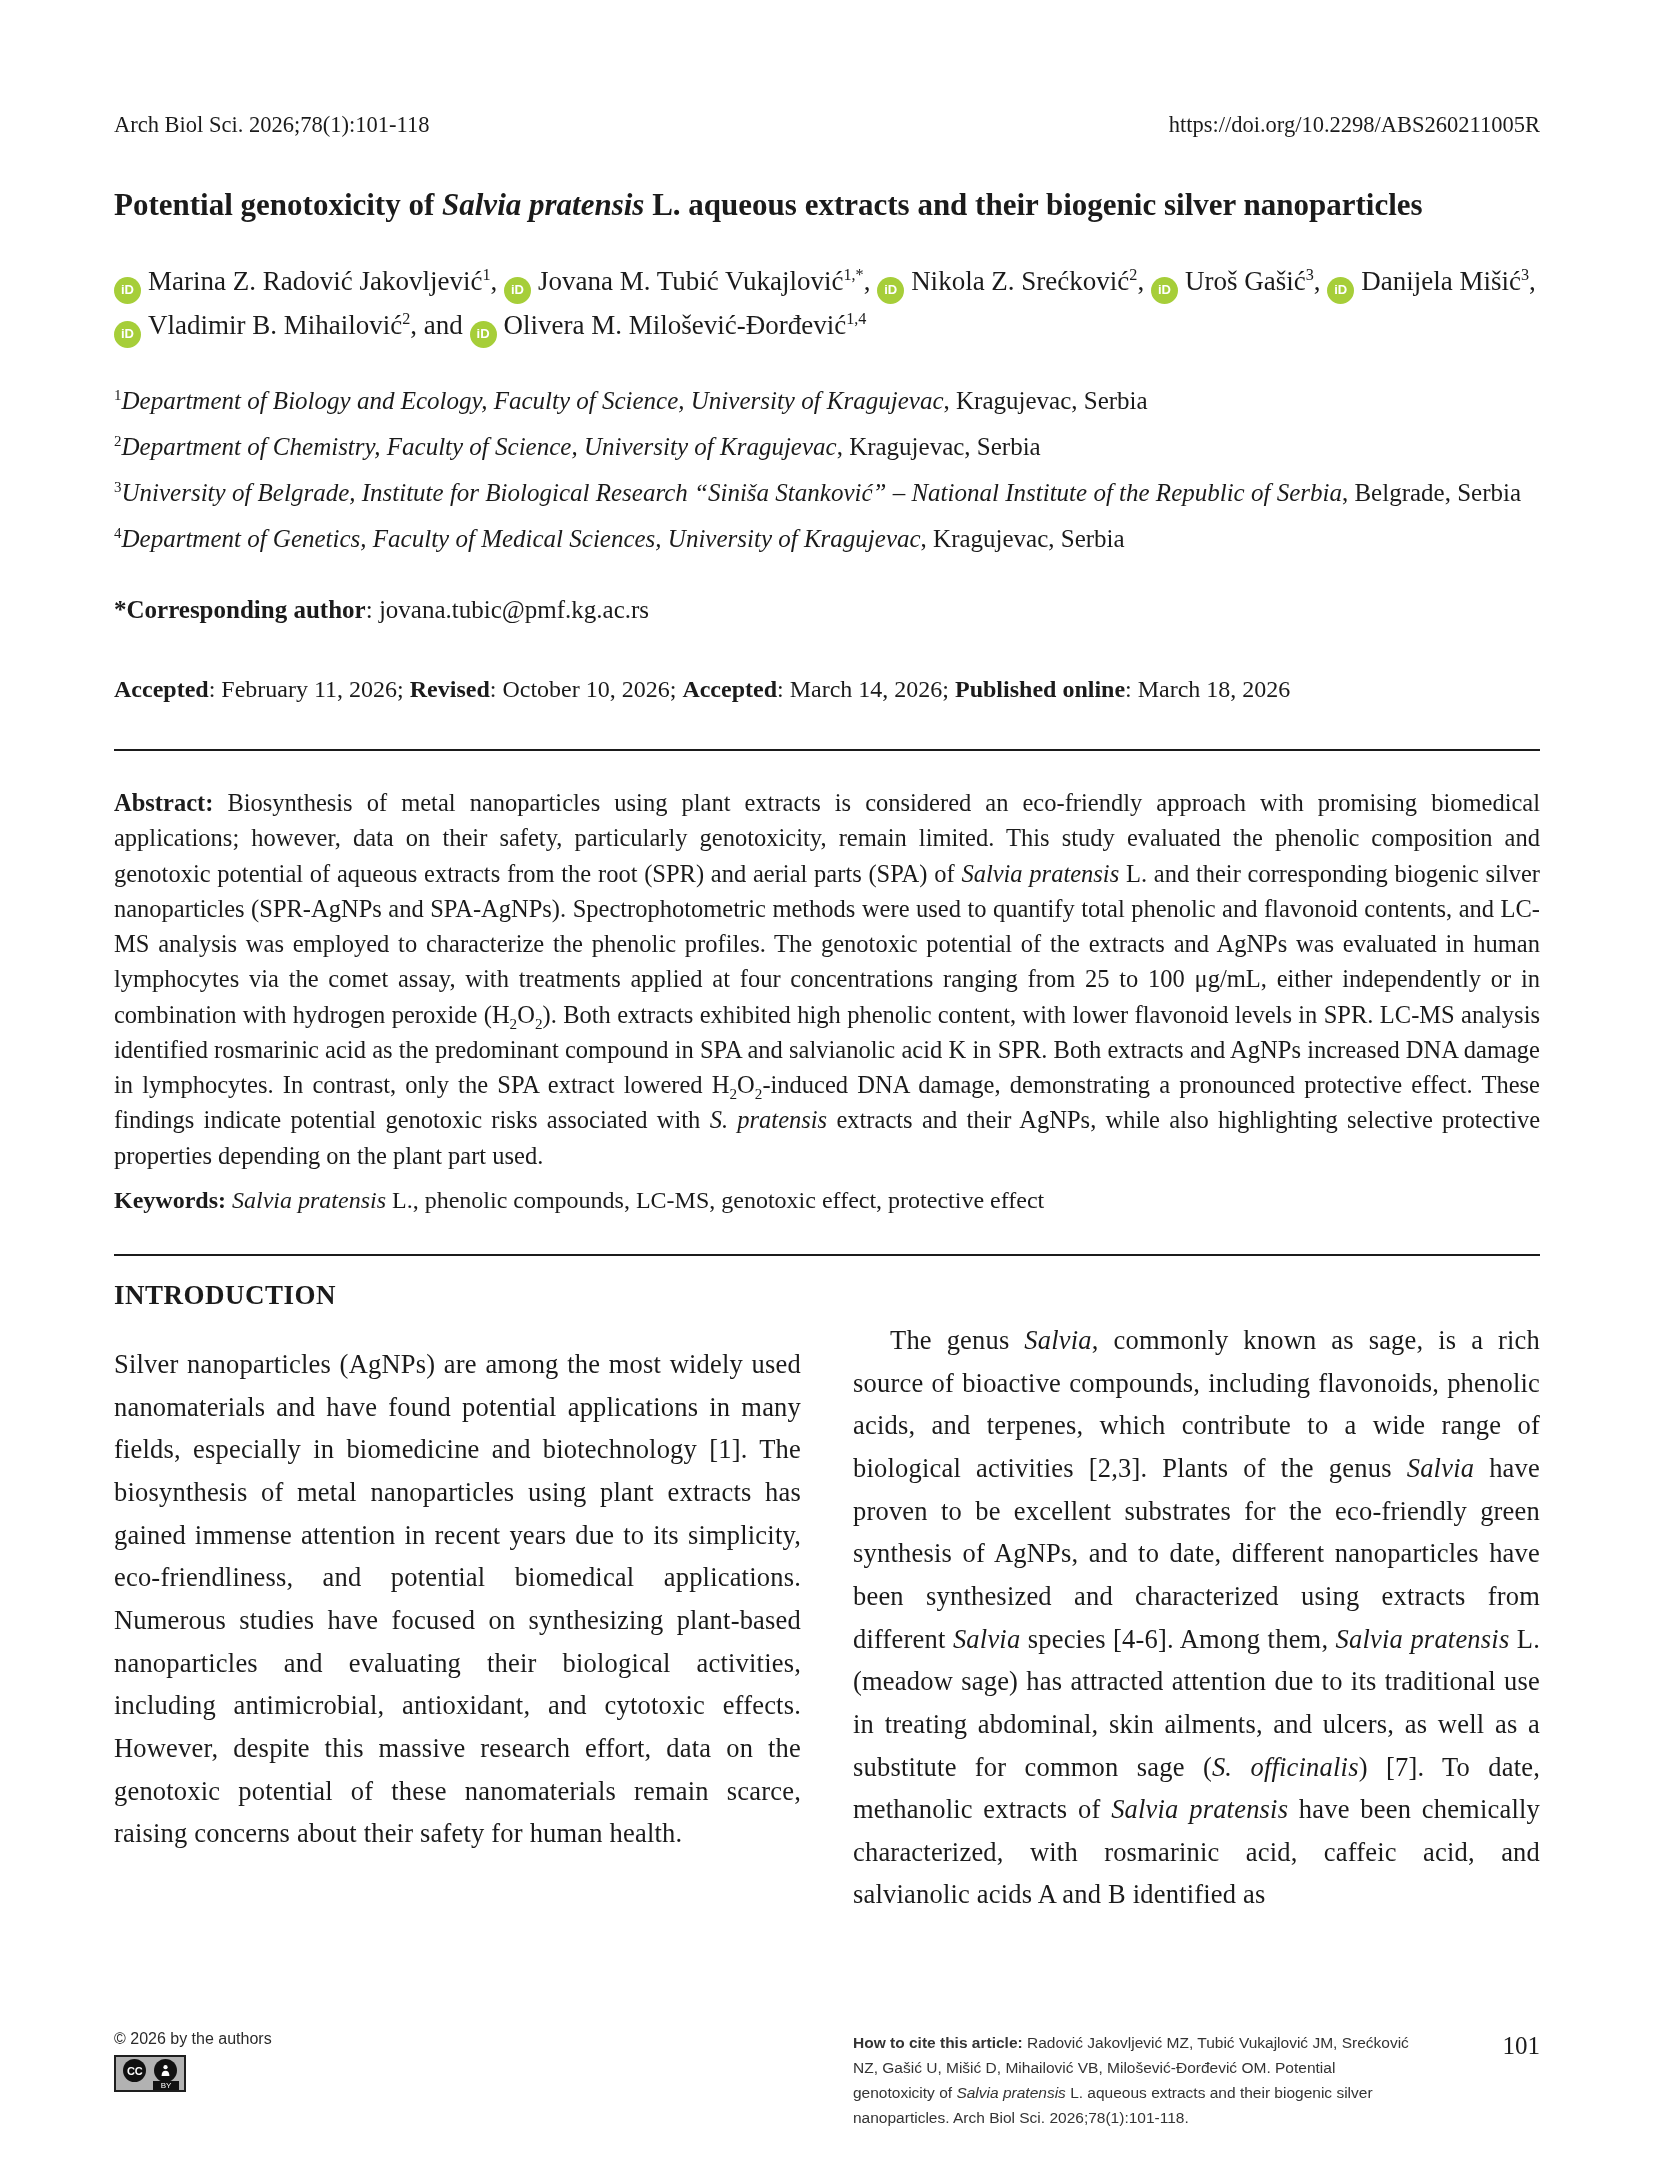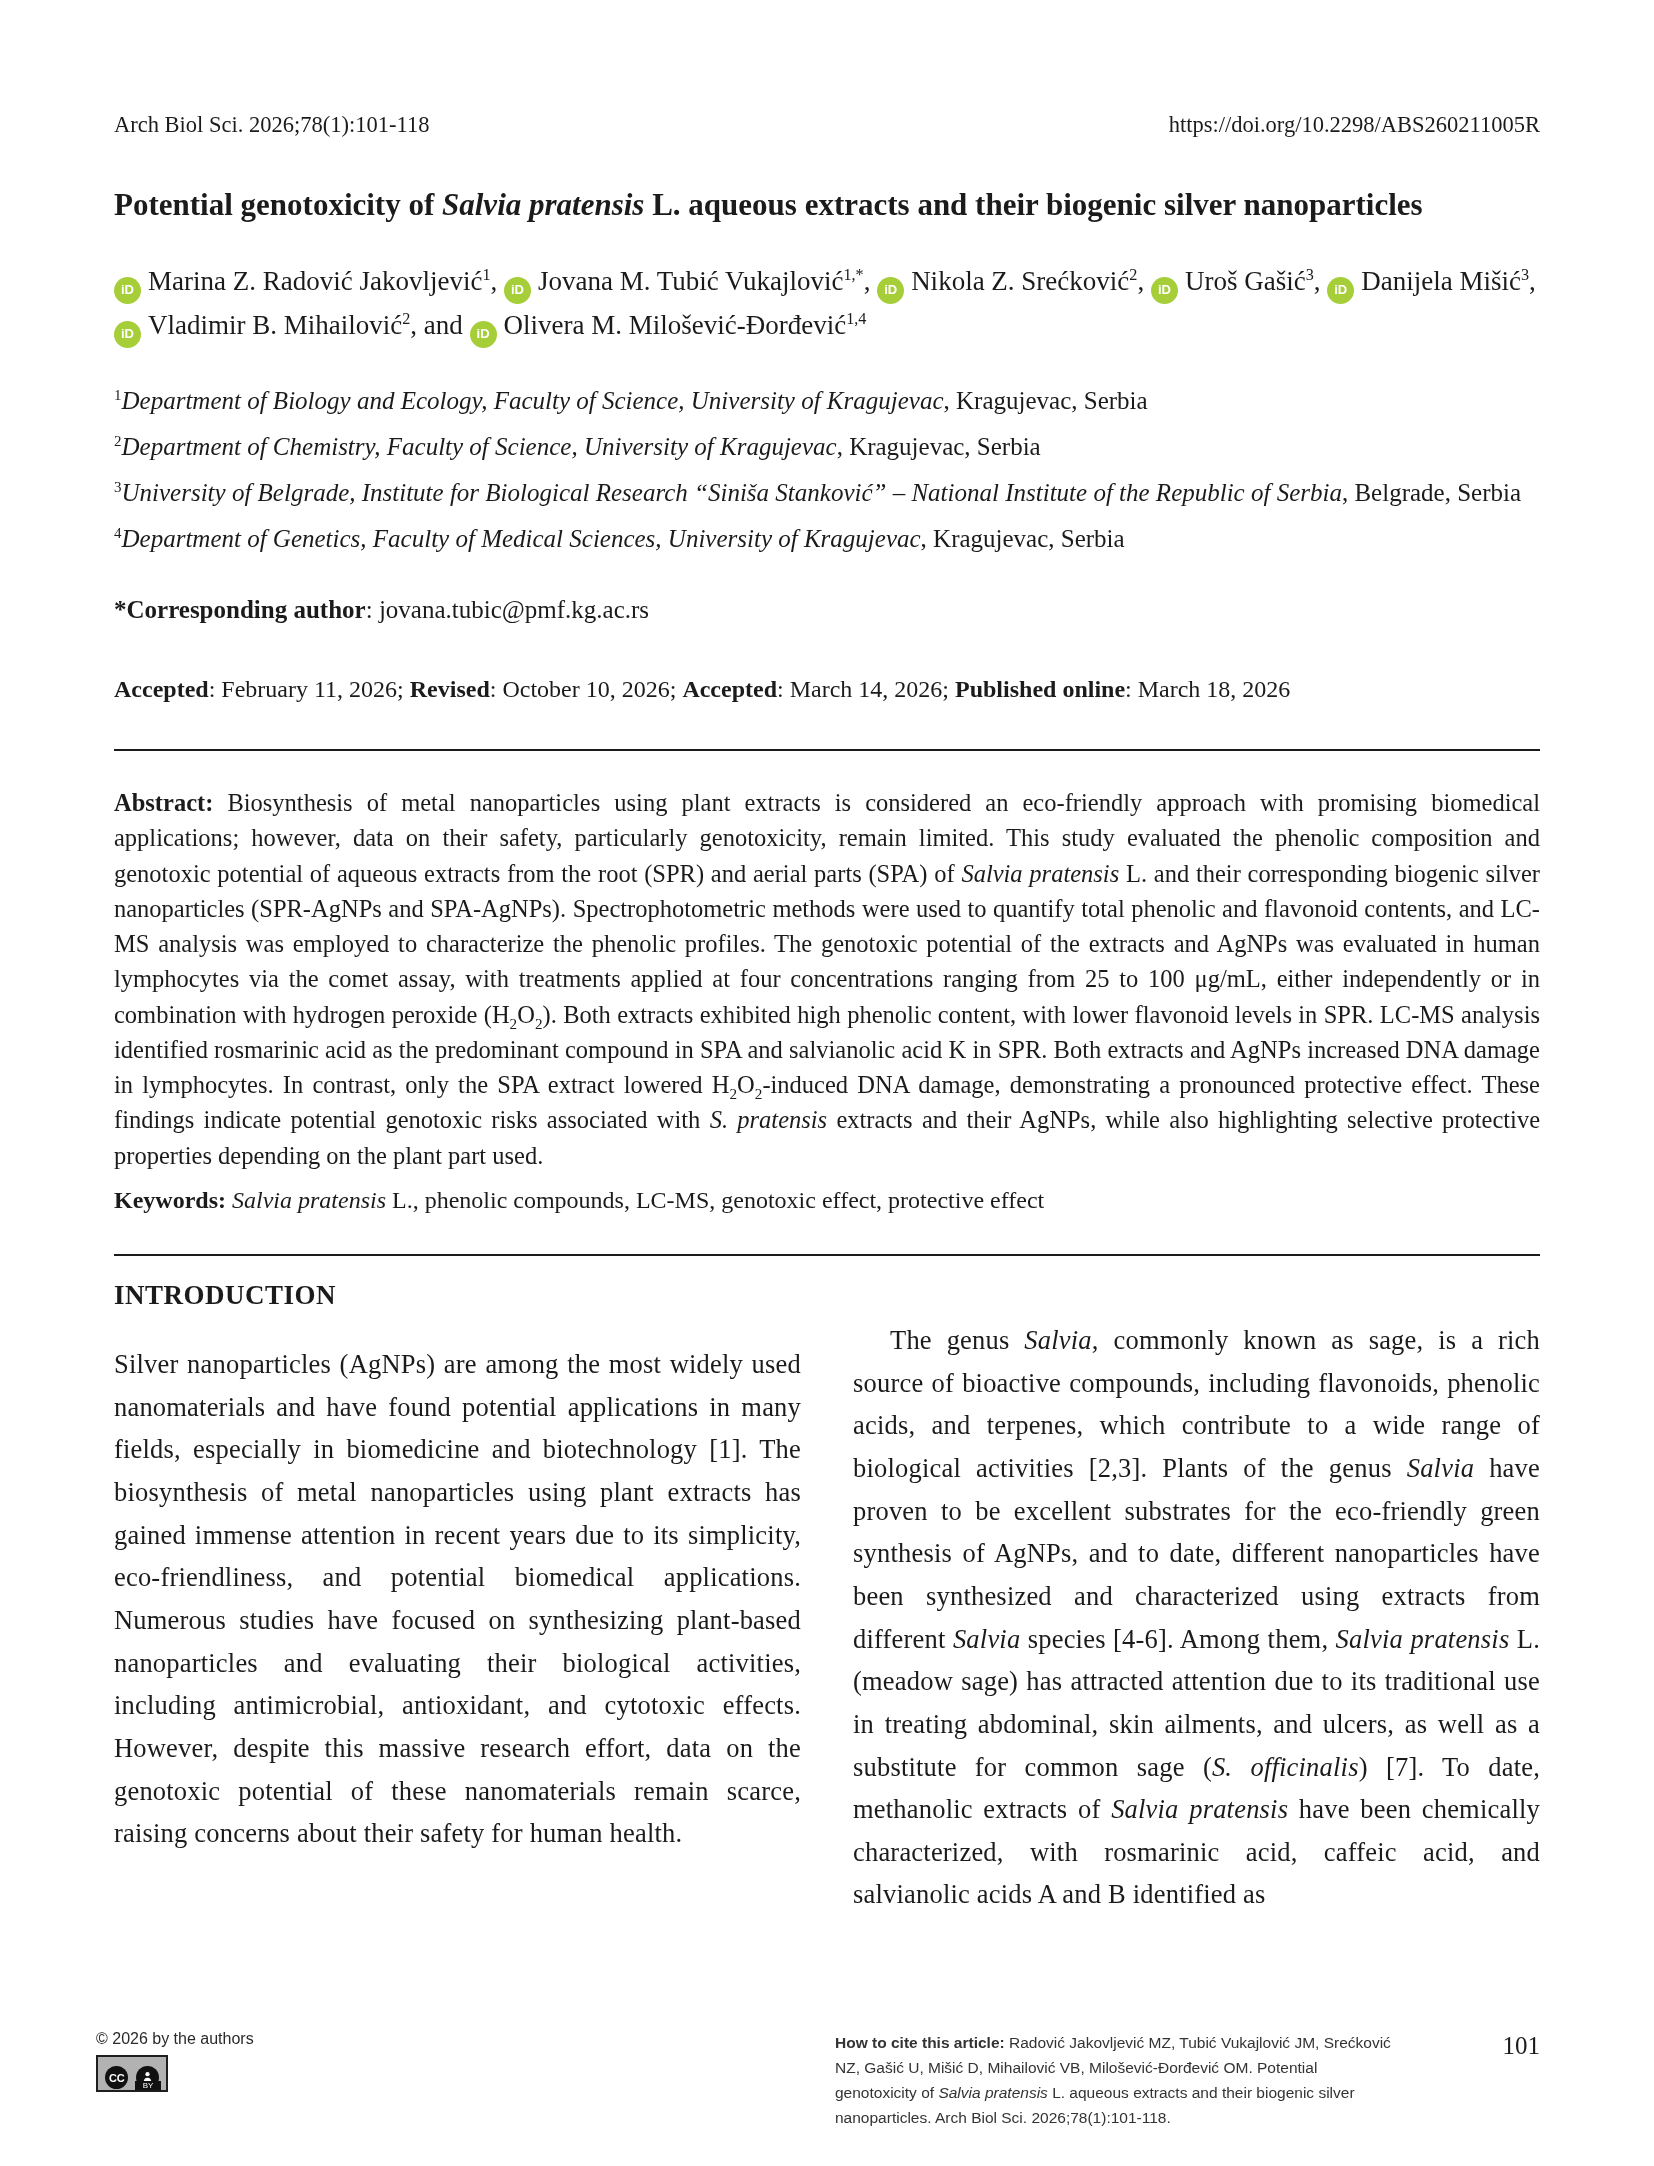--- a/index.html
+++ b/index.html
@@ -46,27 +46,27 @@
   sub { font-size:0.62em; line-height:0; }
   
   .columns { margin-top:24px; display:flex; gap:52px; }
   .col { width:687px; }
   .col-right { padding-top:39px; }
   .intro-heading { font-size:27px; font-weight:bold; letter-spacing:0.5px; margin-bottom:32px; }
   .body-par { font-size:26.5px; line-height:1.61; text-align:justify;
     letter-spacing:0.2px; }
   .indent { text-indent:37px; }
   
-  .pfooter { position:absolute; left:96px; right:114px; top:2030px;
+  .pfooter { position:absolute; left:114px; right:114px; top:2030px;
     display:flex; align-items:flex-start; }
   .foot-left { width:687px; }
   .copyright { font-family:"Liberation Sans", sans-serif; font-size:16px; color:#2a2a2a; }
   .cc-badge { width:72px; height:37px; background:#b2b2b2; border:2px solid #1e1e1e;
     margin-top:7px; position:relative; display:flex; align-items:flex-start;
-    justify-content:space-evenly; padding-top:9px; }
+    justify-content:space-evenly; padding-top:2px; }
   .cc-circle { width:23px; height:23px; border-radius:50%; background:#111; color:#fff;
     display:flex; align-items:center; justify-content:center;
     font-family:"Liberation Sans", sans-serif; font-size:11px; font-weight:bold; }
   .cc-by-strip { position:absolute; bottom:0; right:5px; left:37px; background:#111;
     color:#fff; font-family:"Liberation Sans", sans-serif; font-size:8px;
     text-align:center; line-height:9px; }
   .citation { margin-left:52px; width:568px; font-family:"Liberation Sans", sans-serif;
     font-size:15.5px; line-height:1.62; color:#333; }
   .pagenum { margin-left:auto; font-size:25px; padding-top:2px; }
 </style>

